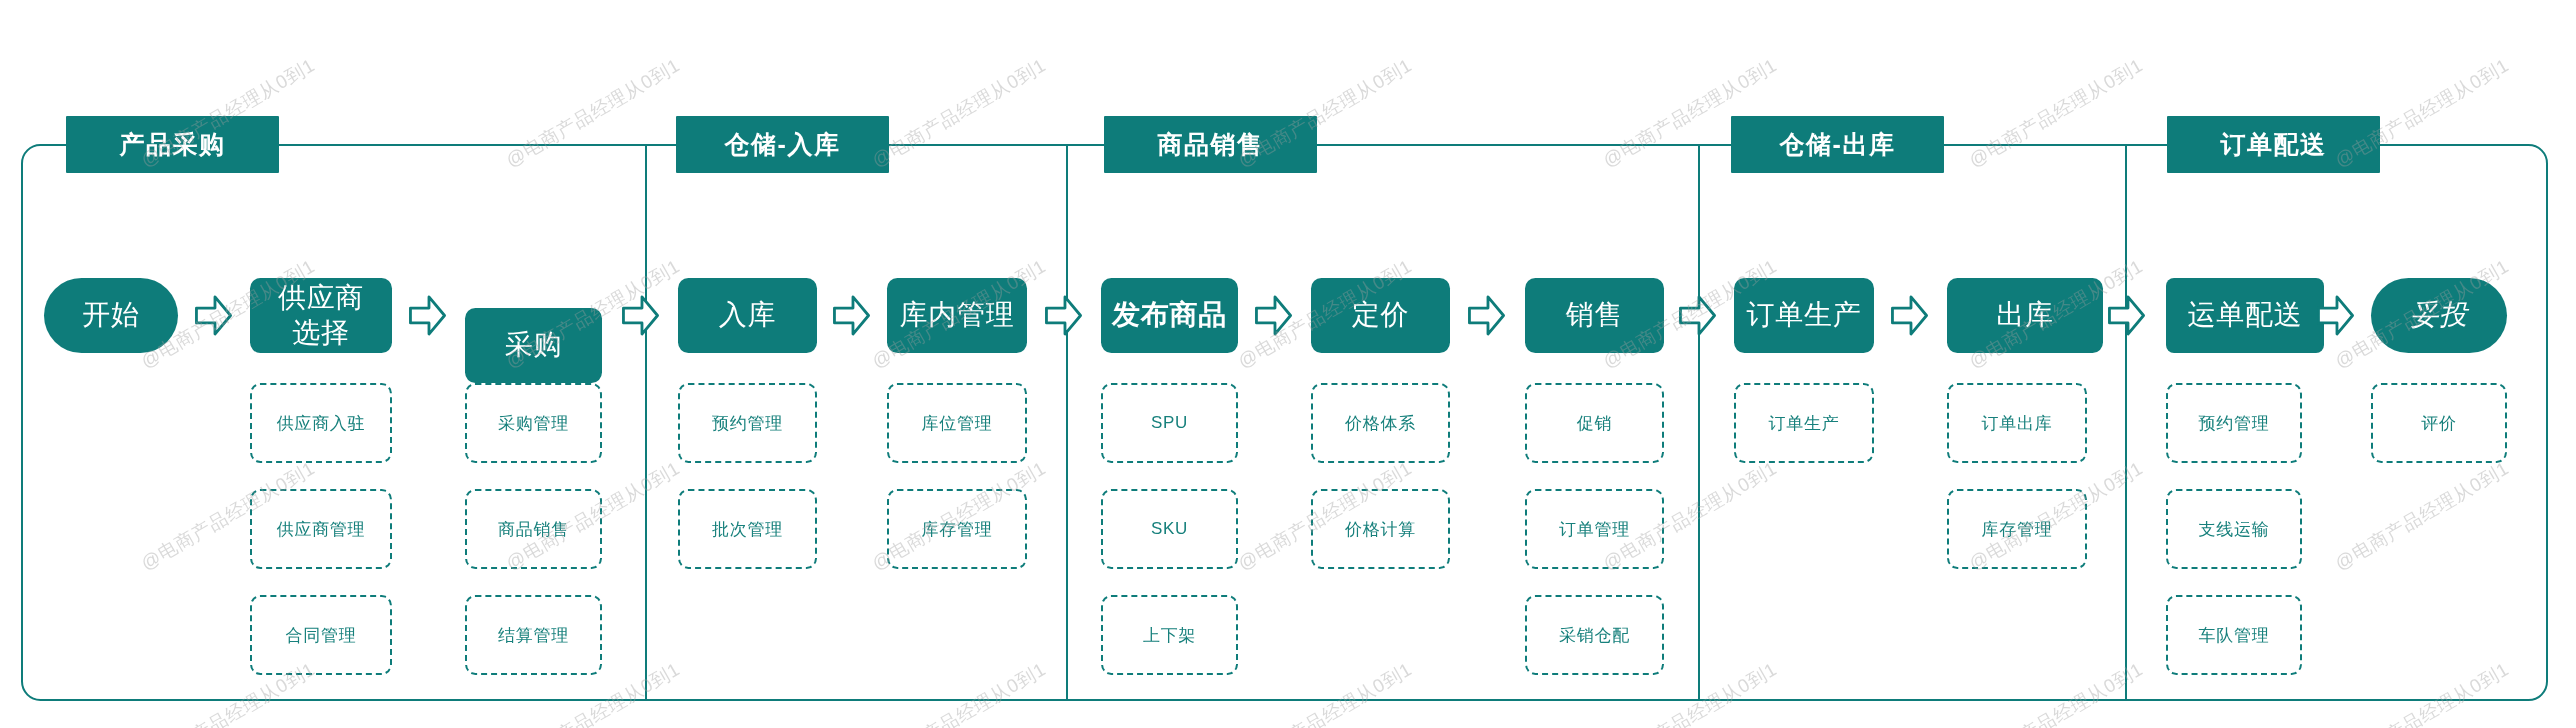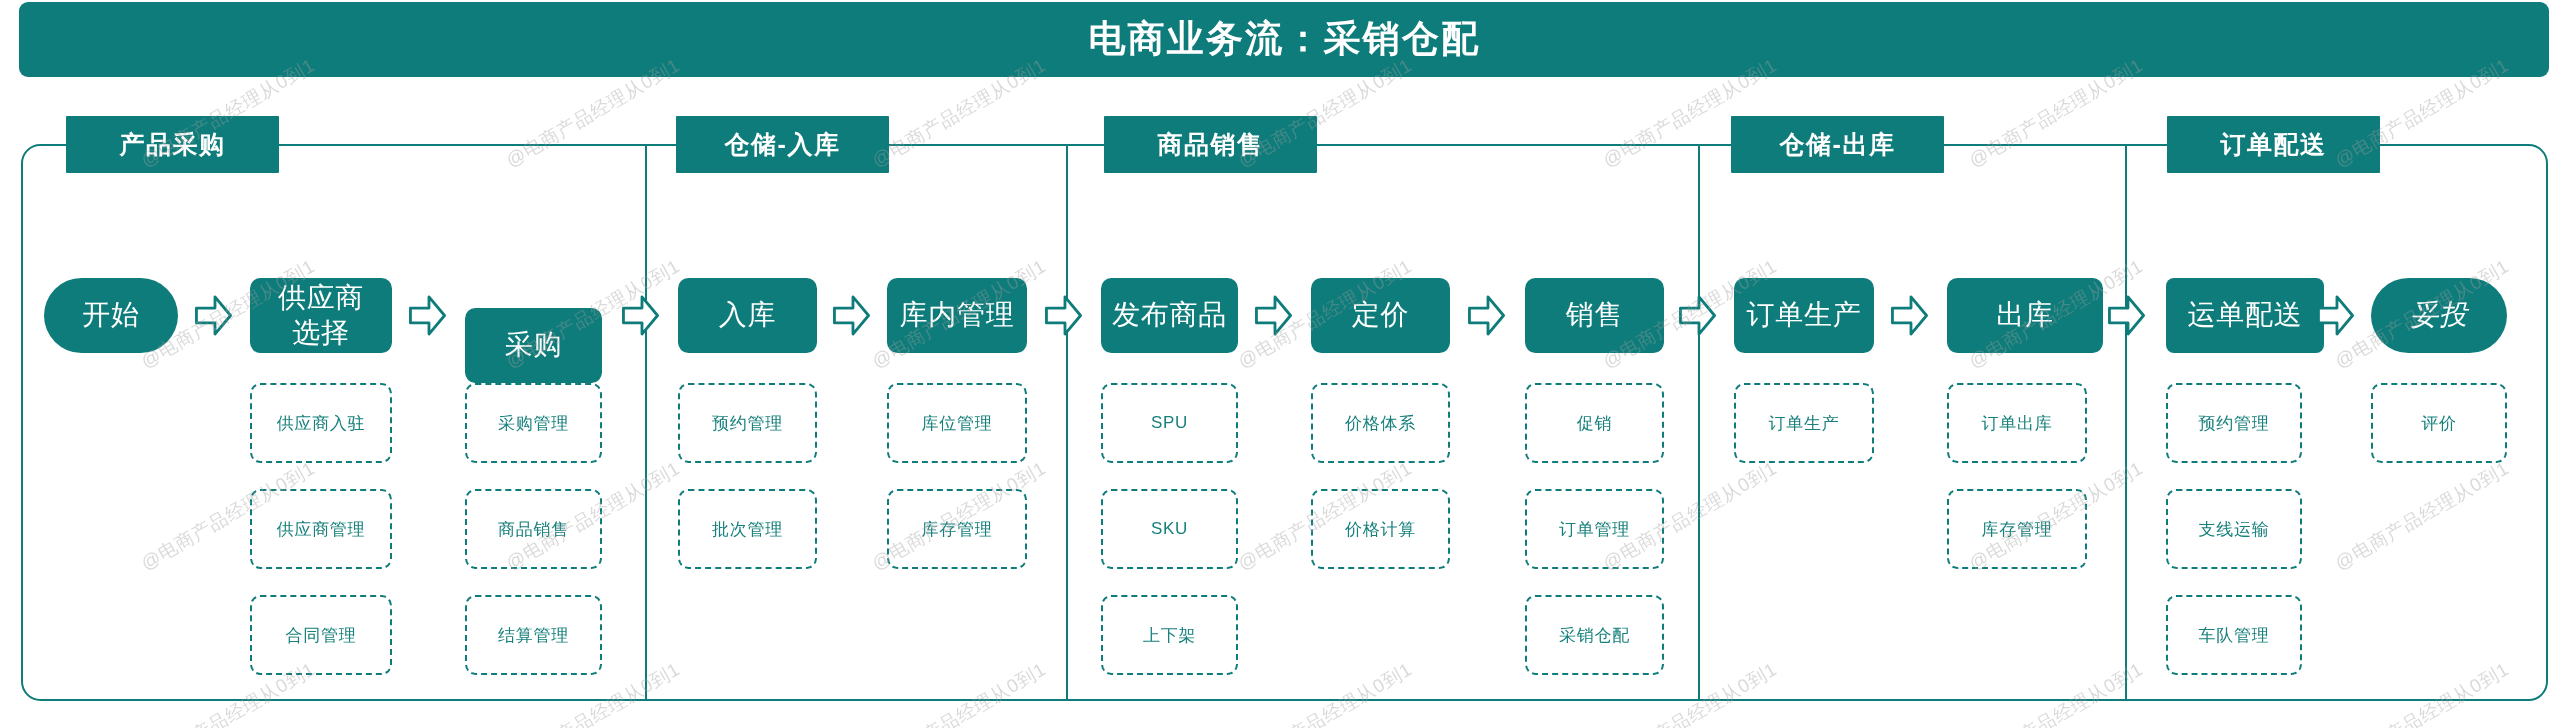--- a/index.html
+++ b/index.html
@@ -65,23 +65,20 @@
     transform:rotate(-30deg);
     font-size:18.7px;letter-spacing:0.7px;color:var(--wm);opacity:0.38;
     white-space:nowrap;pointer-events:none;z-index:10;
   }
 </style>
 </head>
 <body>
 
 <div class="stage">
 
-  <div class="banner">
-    <span class="title">电商业务流：采销仓配</span>
-  </div>
 
   <div class="flow-container"></div>
 
   <div id="dynamic-layer">
       <div class="divider" style="left: 645px;"></div>
       <div class="divider" style="left: 1066px;"></div>
       <div class="divider" style="left: 1698px;"></div>
       <div class="divider" style="left: 2125px;"></div>
       <div class="section-header" style="left: 66px;">
         <span>产品采购</span>
@@ -137,21 +134,21 @@
       </div>
       <div class="flow-node" style="left: 887px; width: 140px;">
         <span>库内管理</span>
       </div>
       <div class="sub-box" style="left: 887px; width: 140px; top: 383px;">
         <span>库位管理</span>
       </div>
       <div class="sub-box" style="left: 887px; width: 140px; top: 489px;">
         <span>库存管理</span>
       </div>
-      <div class="flow-node" style="left: 1101px; width: 137px;">
+      <div class="flow-node" style="left: 1101px; width: 137px; font-weight: bold;">
         <span>发布商品</span>
       </div>
       <div class="sub-box" style="left: 1101px; width: 137px; top: 383px;">
         <span>SPU</span>
       </div>
       <div class="sub-box" style="left: 1101px; width: 137px; top: 489px;">
         <span>SKU</span>
       </div>
       <div class="sub-box" style="left: 1101px; width: 137px; top: 595px;">
         <span>上下架</span>

